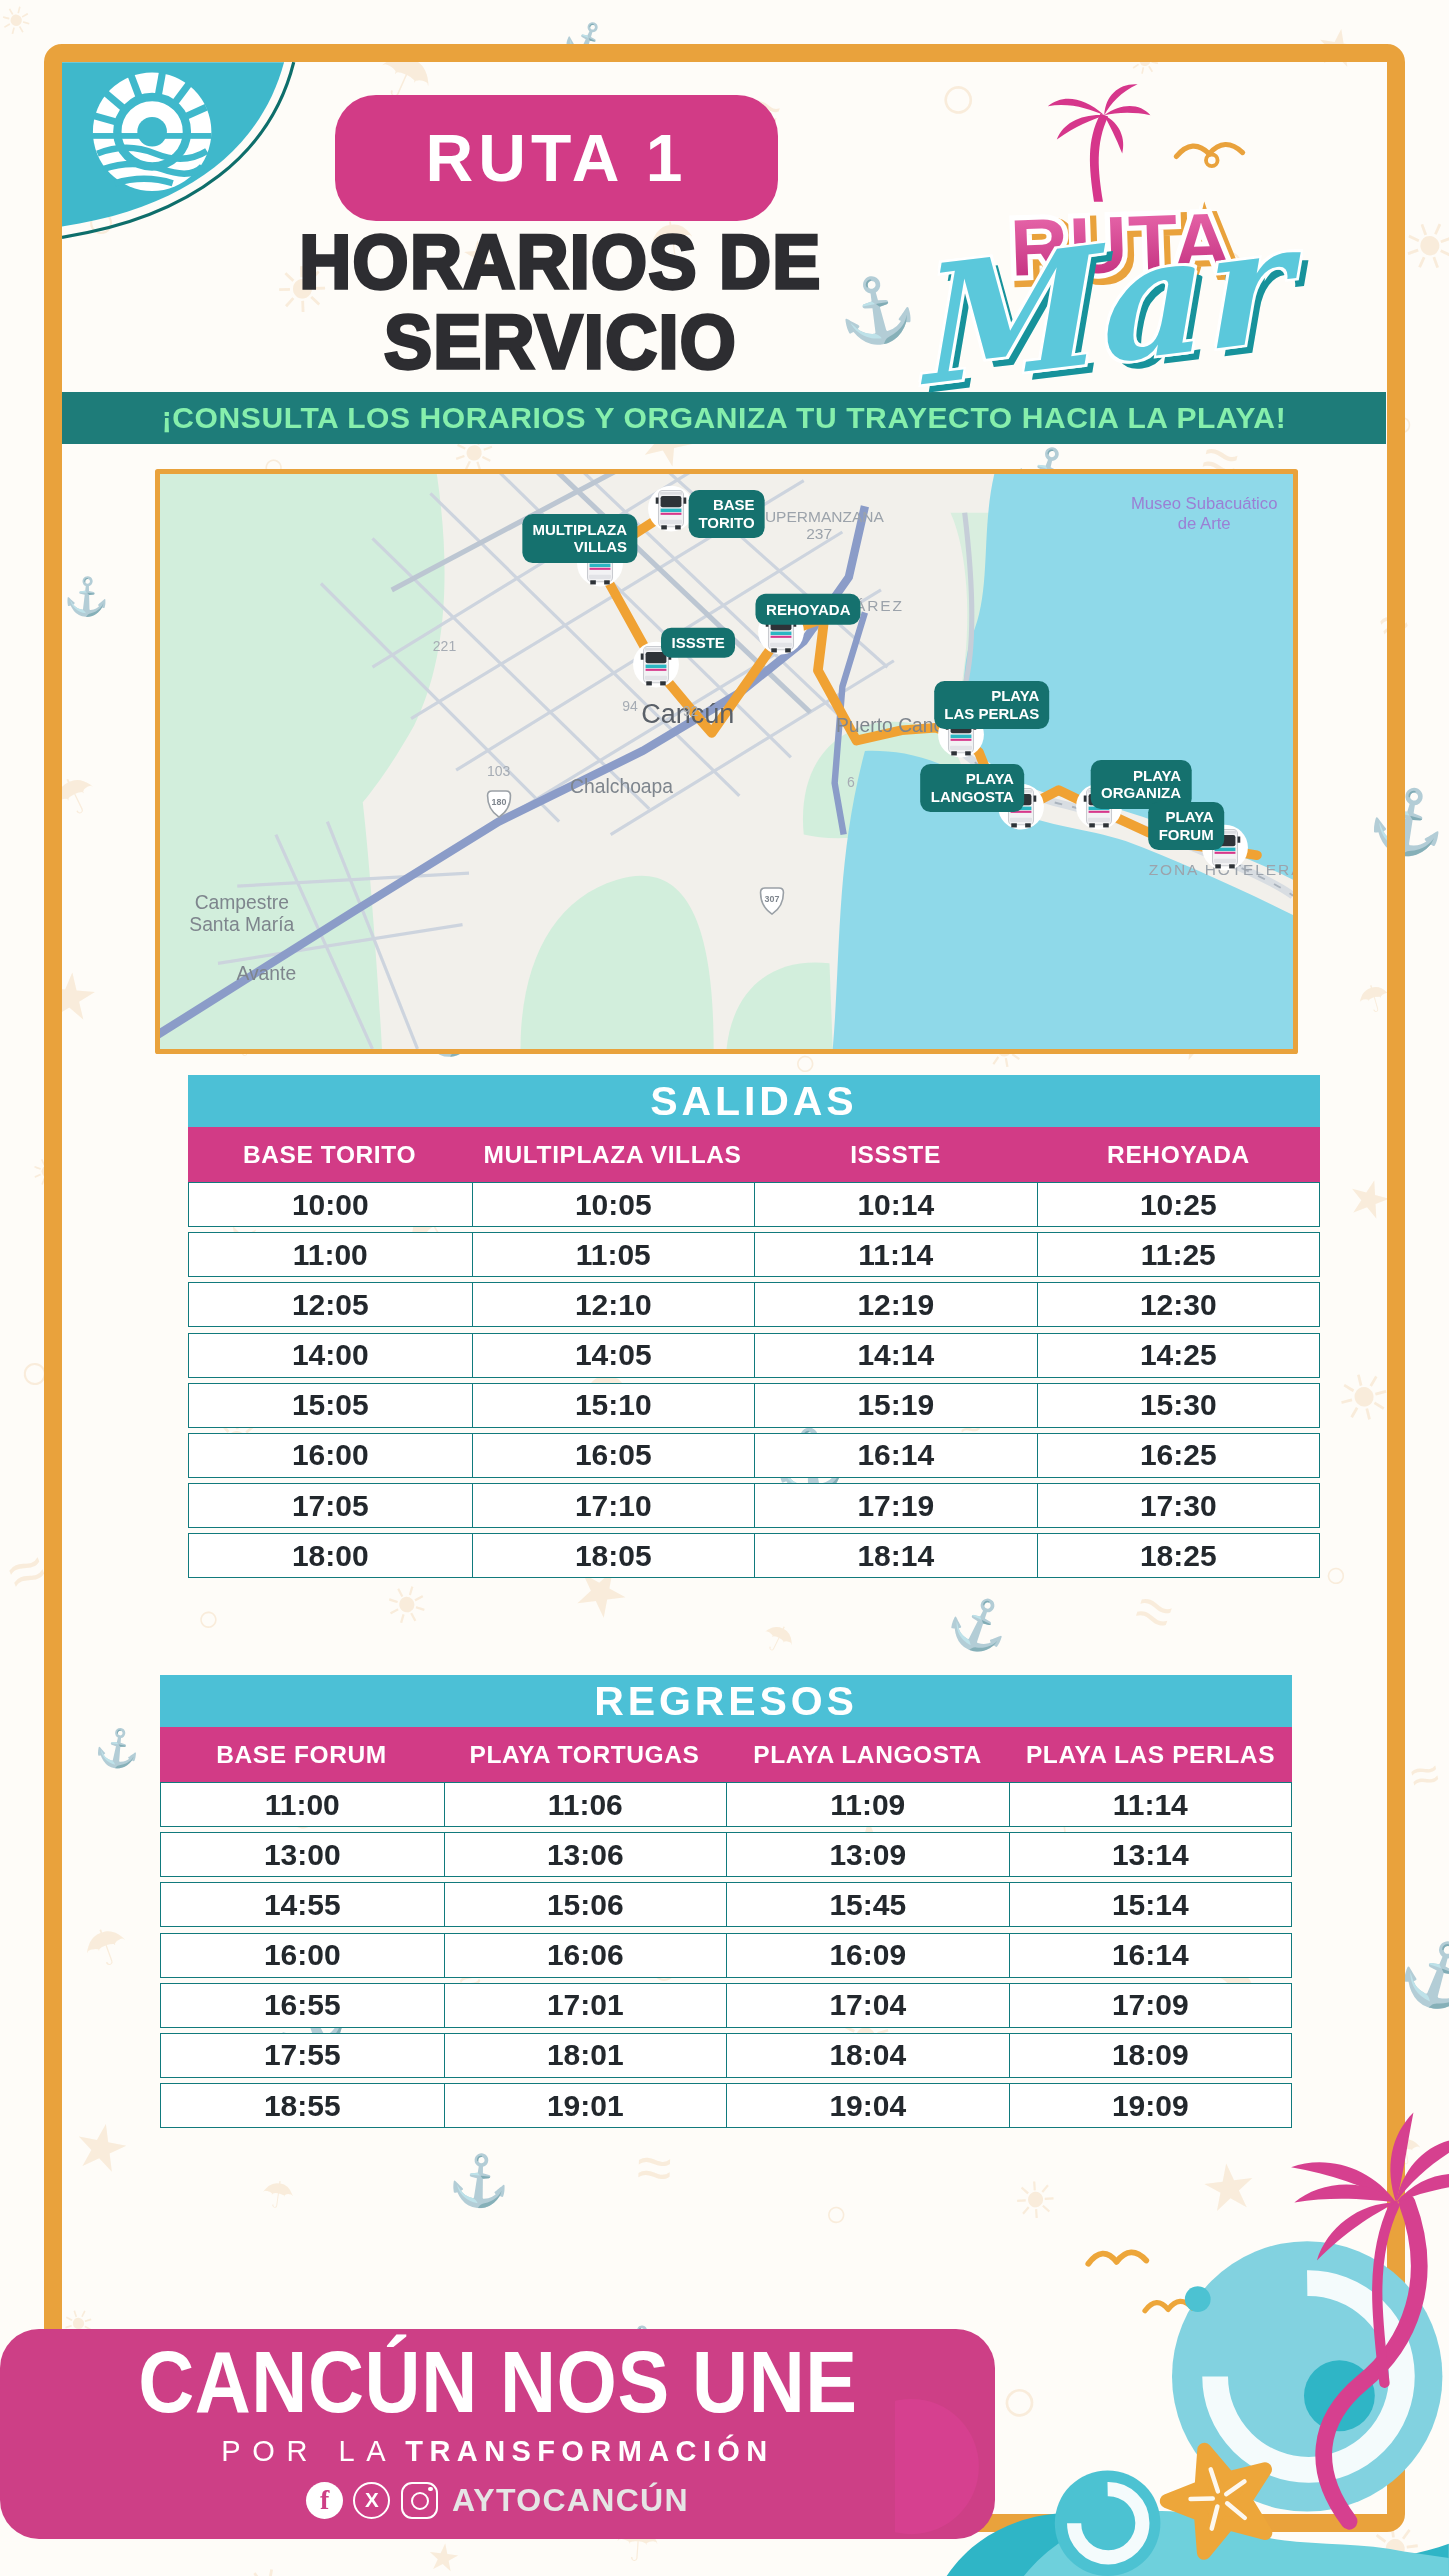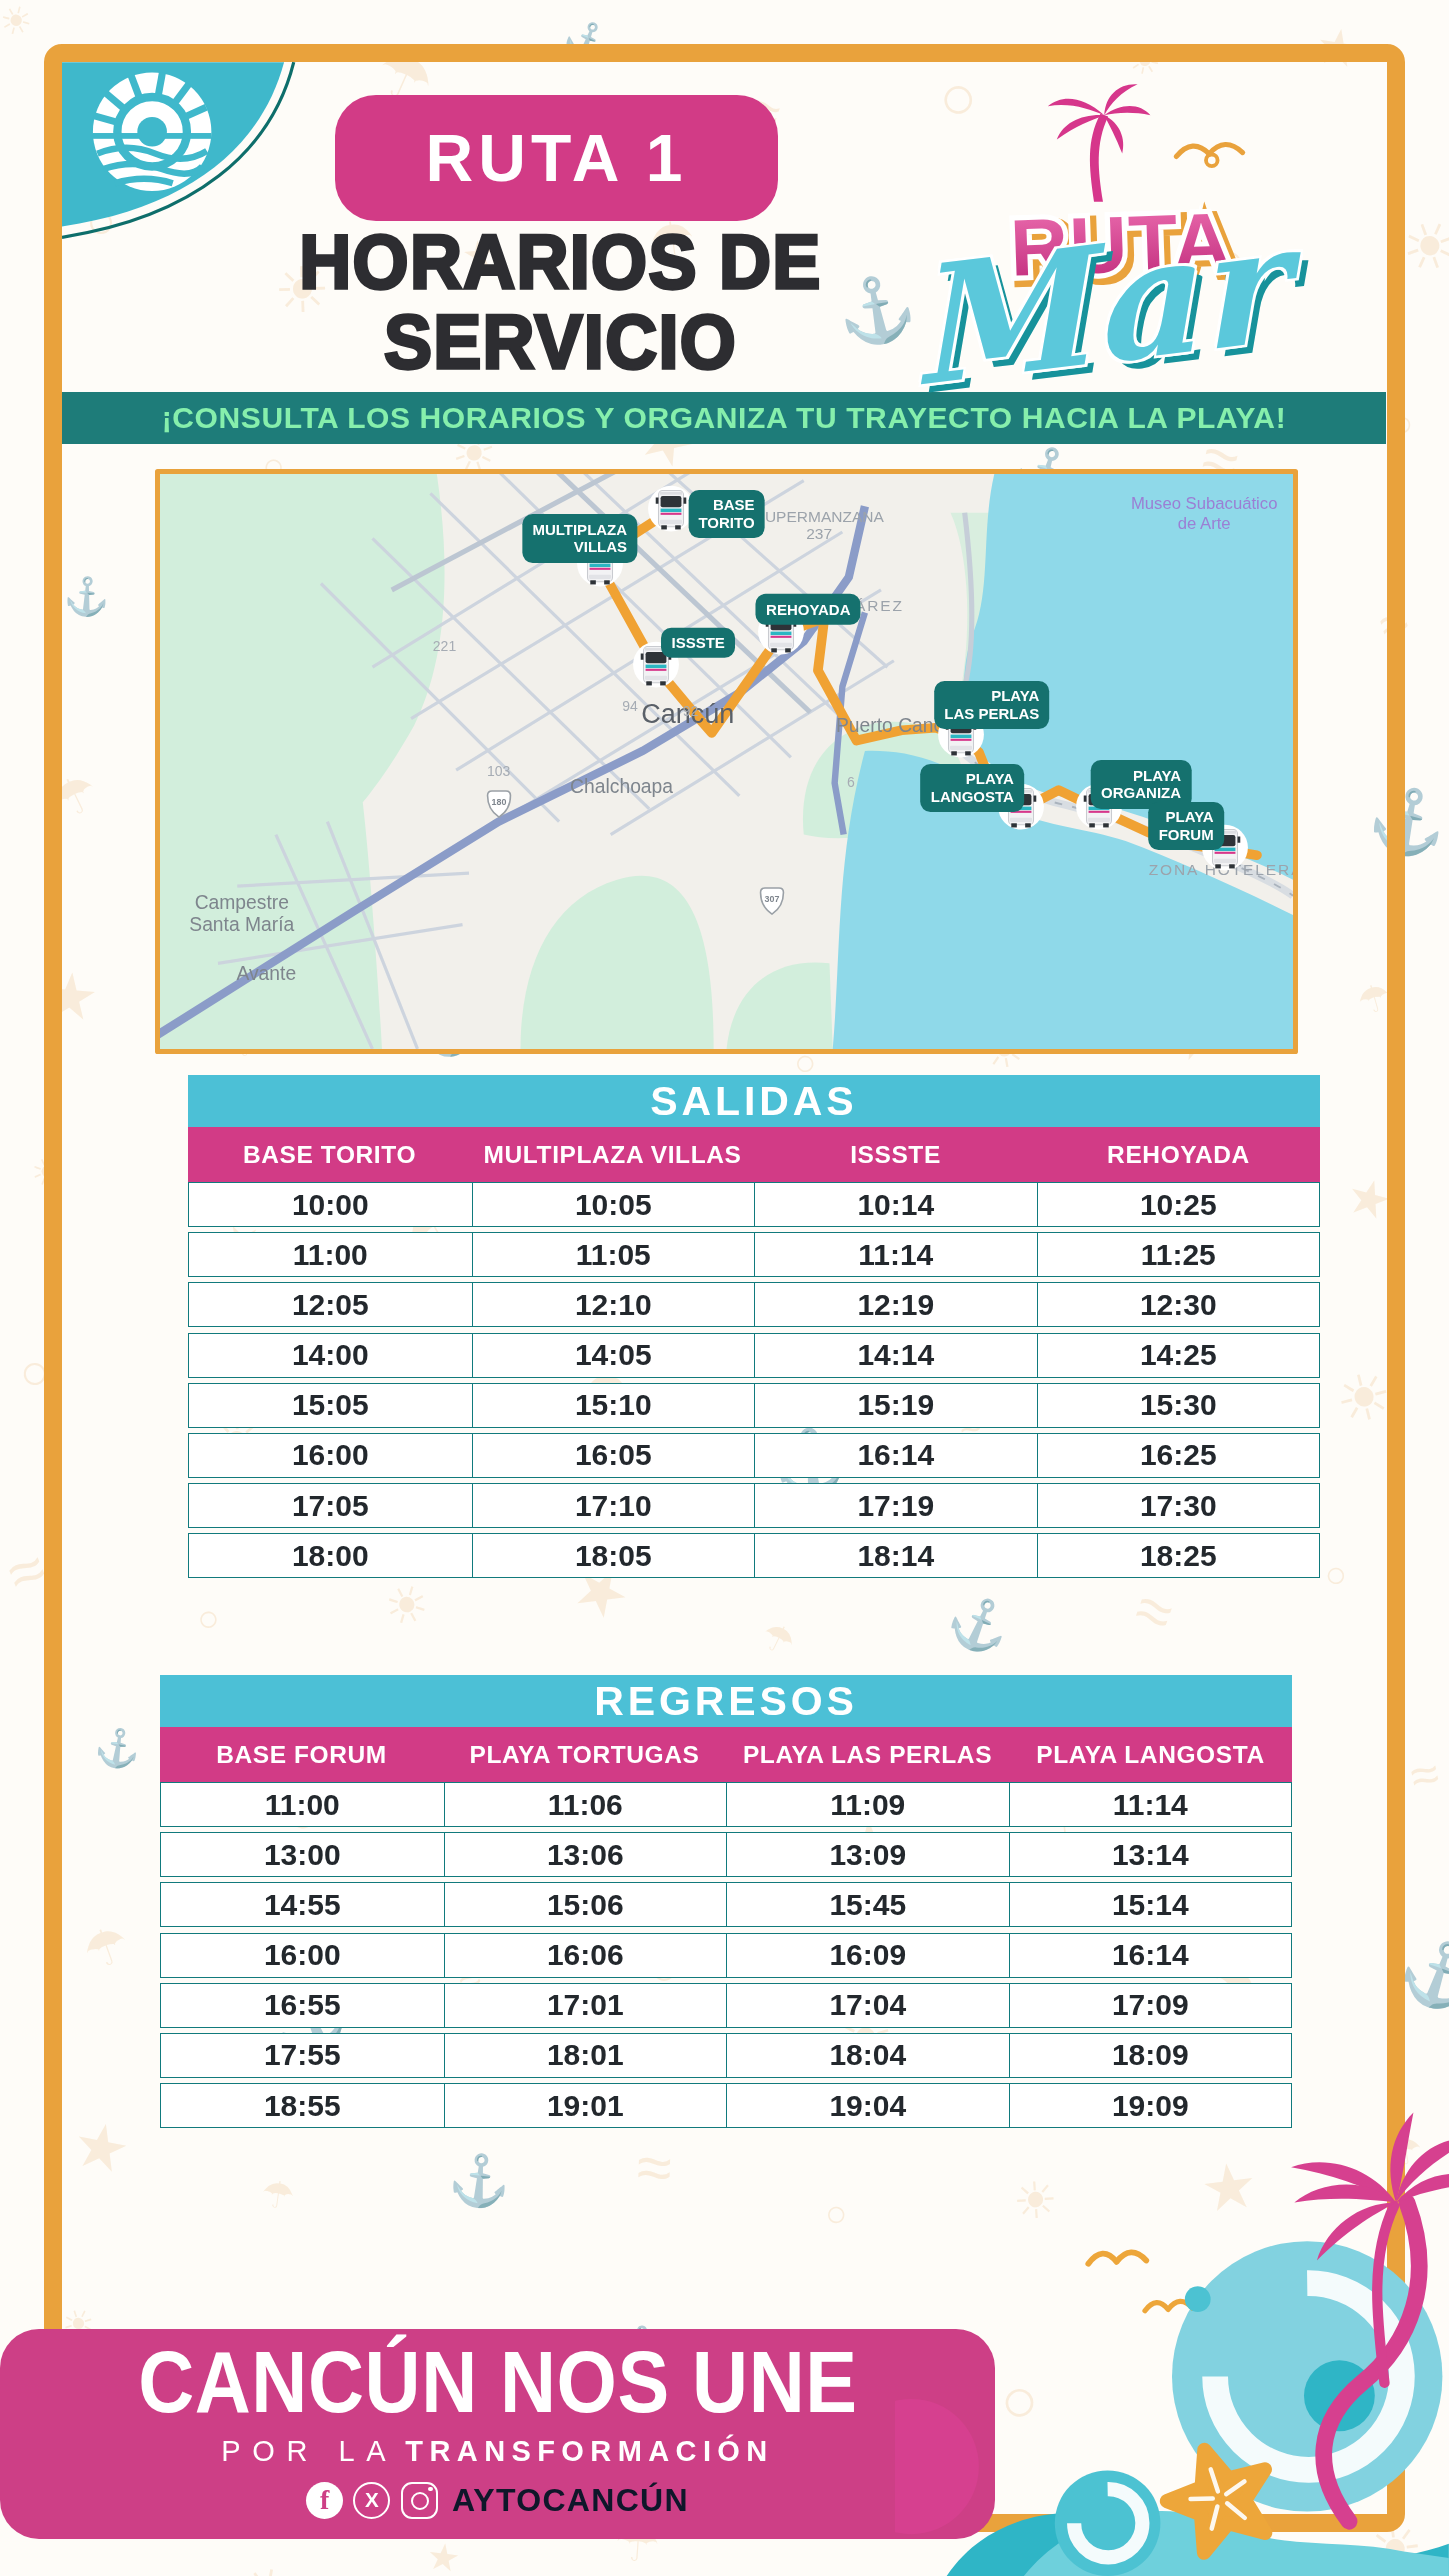--- a/index.html
+++ b/index.html
@@ -71,21 +71,21 @@
   .footer .sub .pre{font-weight:normal;letter-spacing:11.6px;}
   .footer .sub .str{font-weight:bold;letter-spacing:6.4px;}
   .footer .social{margin-top:14px;display:flex;align-items:center;gap:10.3px;}
   .icn{width:37px;height:37px;box-sizing:border-box;position:relative;}
   .icn.fb{background:#fff;border-radius:50%;display:flex;align-items:center;justify-content:center;
           font-family:"Liberation Serif",serif;font-weight:bold;font-size:28px;color:#CD3F86;}
   .icn.tx{border:2.6px solid #fff;border-radius:50%;display:flex;align-items:center;justify-content:center;color:#fff;font-weight:bold;font-size:20.6px;}
   .icn.ig{border:2.6px solid #fff;border-radius:11px;}
   .icn.ig::before{content:"";position:absolute;left:50%;top:50%;width:14px;height:14px;margin:-8.4px 0 0 -8.4px;border:2.6px solid #fff;border-radius:50%;}
   .icn.ig::after{content:"";position:absolute;right:3.2px;top:3.2px;width:4.5px;height:4.5px;background:#fff;border-radius:50%;}
-  .handle{color:#0f172a;font-weight:bold;font-size:32px;letter-spacing:1.3px;margin-left:3.9px;}
+  .handle{color:#e5e5e5;font-weight:bold;font-size:32px;letter-spacing:1.3px;margin-left:3.9px;}
 
   .beach{position:absolute;right:0;bottom:0;z-index:6;}
 </style>
 </head>
 <body>
 
 <div class="poster">
 
   <div class="pattern" id="pattern">
       <span style="left: 0px; top: 0px; font-size: 37px; transform: rotate(-30deg);">☀</span>
@@ -561,22 +561,22 @@
       </div>
   </section>
 
   <section class="sched" style="top:1675px;">
     <div class="band">
         <span>REGRESOS</span>
       </div>
     <div class="cols">
         <div>BASE FORUM</div>
         <div>PLAYA TORTUGAS</div>
+        <div>PLAYA LANGOSTA</div>
         <div>PLAYA LAS PERLAS</div>
-        <div>PLAYA LANGOSTA</div>
       </div>
     <div class="rows">
         <div class="row">
           <div>11:00</div>
           <div>11:06</div>
           <div>11:09</div>
           <div>11:14</div>
         </div>
         <div class="row">
           <div>13:00</div>

